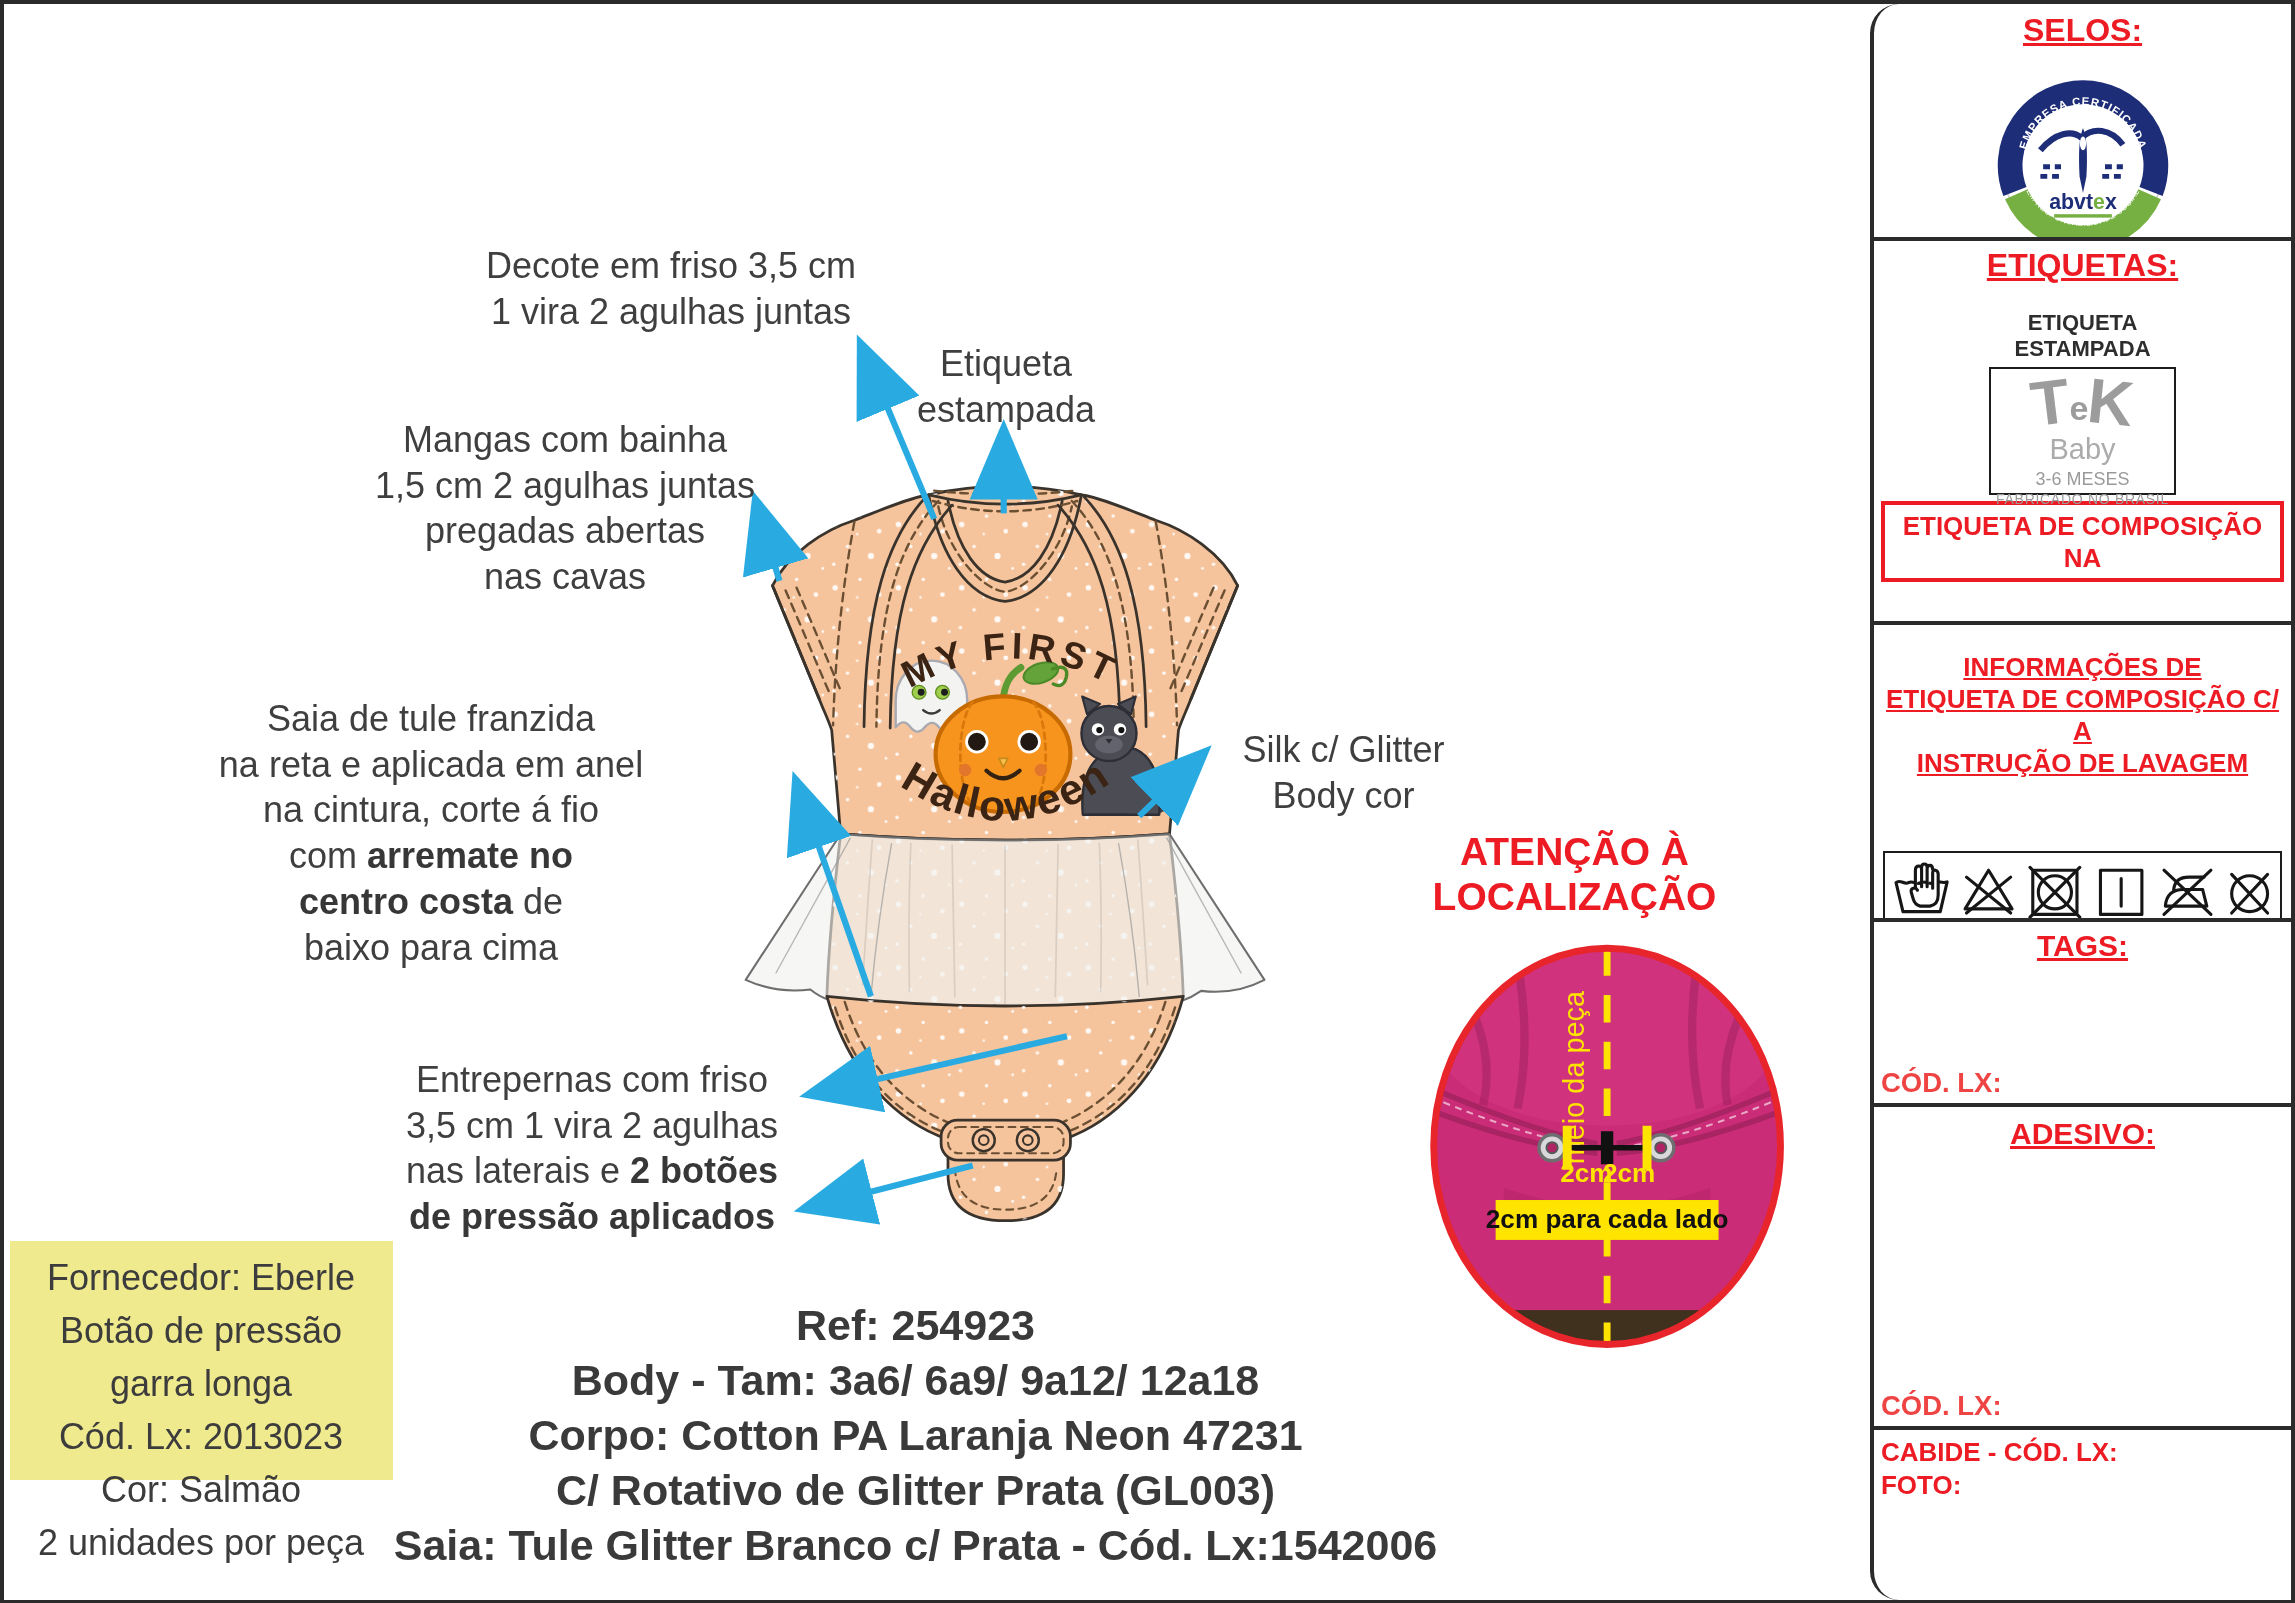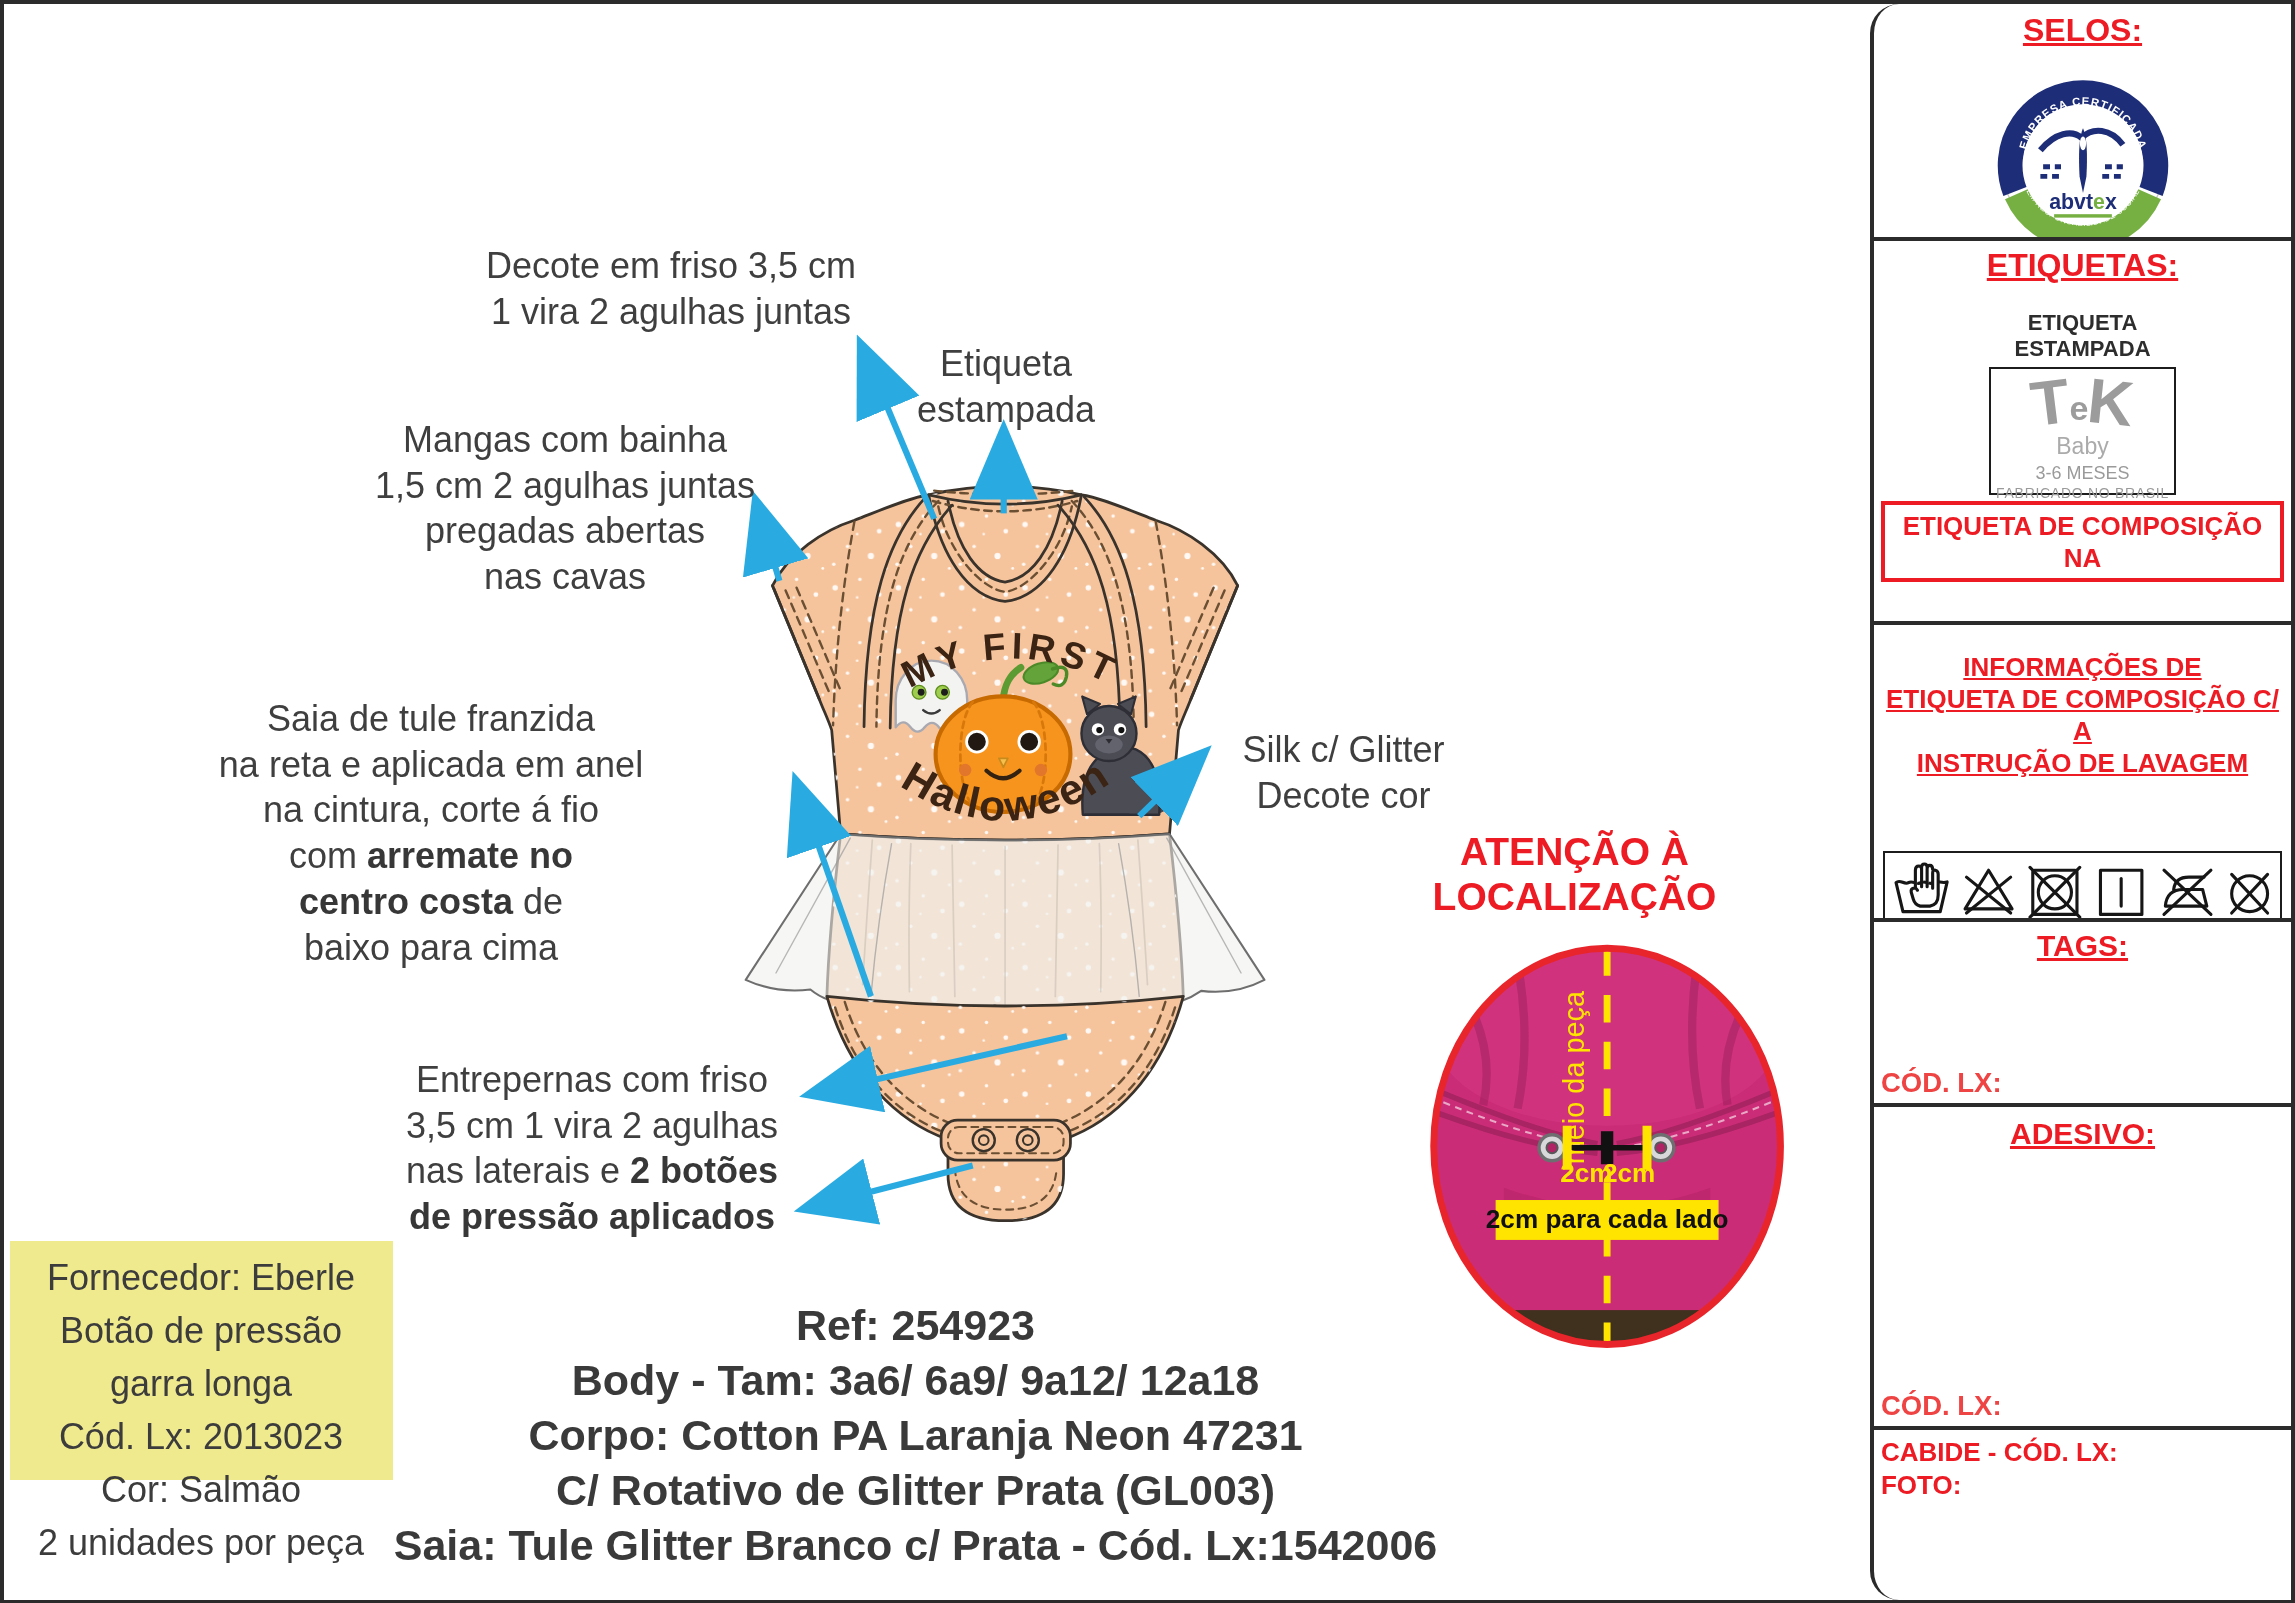--- a/index.html
+++ b/index.html
@@ -35,21 +35,21 @@
   .p-tags{height:185px;}   .p-adesivo{height:323px;}
   .red-h{color:#ED1C24;font-weight:bold;text-align:center;text-decoration:underline;}
   .h-selos{font-size:32px;margin-top:8.3px;}
   .h-etiquetas{font-size:32px;margin-top:5.5px;}
   .sub-estampada{font-size:22px;font-weight:bold;color:#2d2d2d;text-align:center;line-height:25.5px;margin-top:2.8px;}
   .tek-box{width:187px;height:128px;border:2.8px solid #1c1c1c;margin:5.5px auto 0 auto;text-align:center;color:#9c9c9c;}
   .tek-row{margin-top:9.6px;line-height:48px;}
   .tek-t{font-size:63px;font-weight:800;display:inline-block;transform:rotate(-7deg);}
   .tek-e{font-size:34px;font-weight:800;display:inline-block;transform:translateY(-4.1px);}
   .tek-k{font-size:63px;font-weight:800;display:inline-block;transform:rotate(6deg);}
-  .tek-baby{font-size:23px;color:#ababab;margin-top:-11px;}
+  .tek-baby{font-size:29px;color:#ababab;margin-top:-11px;}
   .tek-meses{font-size:18px;color:#9a9a9a;margin-top:2.8px;}
   .tek-made{font-size:14px;color:#9a9a9a;letter-spacing:0.7px;margin-top:1.4px;}
   .comp-box{margin:6.9px 6.9px 0 6.9px;border:4.8px solid #ED1C24;color:#ED1C24;font-weight:bold;
             font-size:26px;line-height:32px;text-align:center;padding:4.1px 1.4px;}
   .info-title{margin-top:26px;color:#ED1C24;font-weight:bold;font-size:26px;line-height:32px;text-align:center;}
   .info-title .ln{text-decoration:underline;}
   .care-box{display:block;margin:72px auto 0 auto;border:2.8px solid #1c1c1c;width:399px;height:84px;}
   .h-tags{font-size:30px;margin-top:6.9px;}
   .h-adesivo{font-size:30px;margin-top:9.6px;}
   .cod-lx{position:absolute;left:6.9px;bottom:4.1px;color:#ef4444;font-weight:bold;font-size:27.5px;}
@@ -263,21 +263,21 @@
   <div class="ann ann-saia">
       <div class="ln"><span>Saia de tule franzida</span></div>
       <div class="ln"><span>na reta e aplicada em anel</span></div>
       <div class="ln"><span>na cintura, corte á fio</span></div>
       <div class="ln"><span>com </span><span class="b">arremate no</span></div>
       <div class="ln"><span class="b">centro costa</span><span> de</span></div>
       <div class="ln"><span>baixo para cima</span></div>
     </div>
   <div class="ann ann-silk">
       <div class="ln"><span>Silk c/ Glitter</span></div>
-      <div class="ln"><span>Decote cor</span></div>
+      <div class="ln"><span>Body cor</span></div>
     </div>
   <div class="ann ann-entrepernas">
       <div class="ln"><span>Entrepernas com friso</span></div>
       <div class="ln"><span>3,5 cm 1 vira 2 agulhas</span></div>
       <div class="ln"><span>nas laterais e </span><span class="b">2 botões</span></div>
       <div class="ln"><span class="b">de pressão aplicados</span></div>
     </div>
 
   <div class="attention">
       <div class="ln"><span>ATENÇÃO À</span></div>

